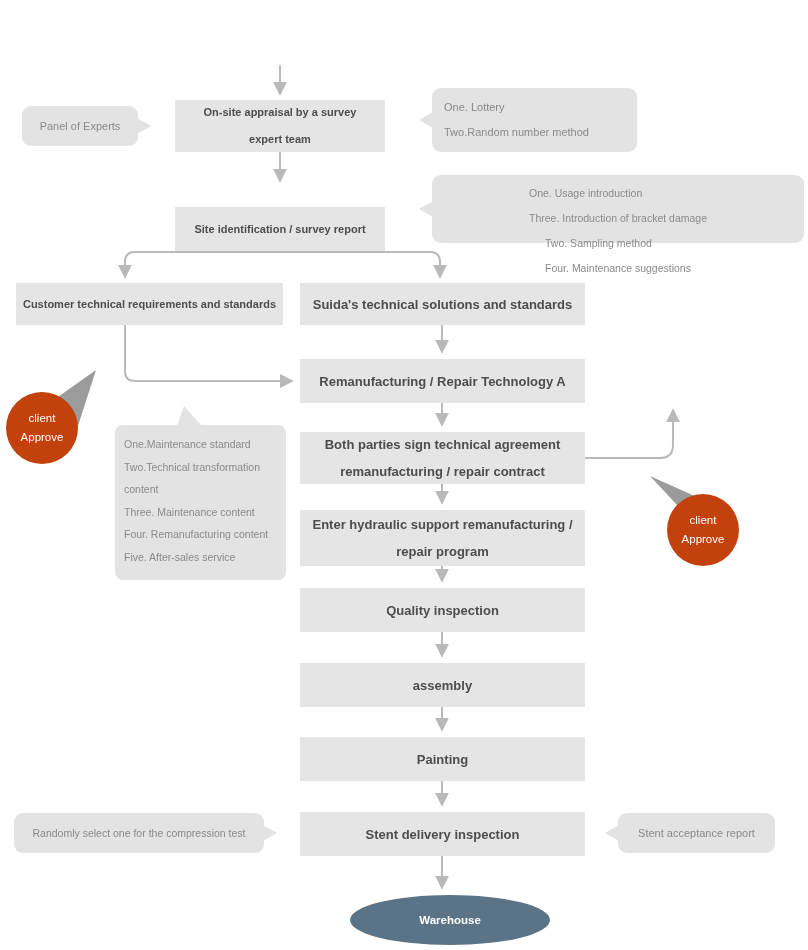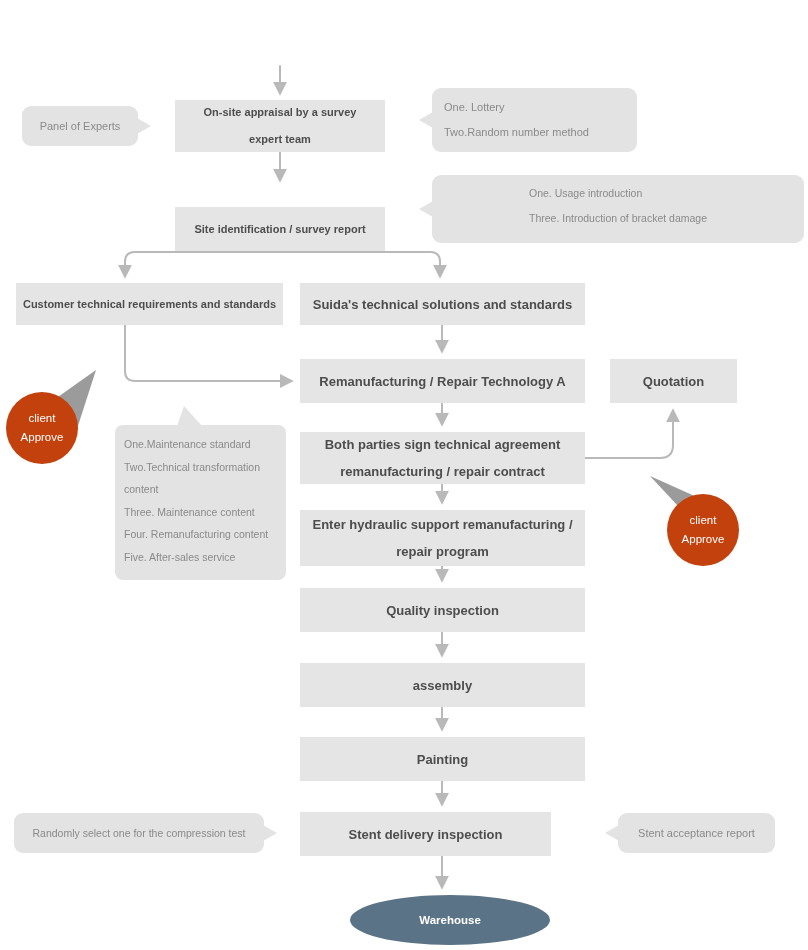--- a/index.html
+++ b/index.html
@@ -66,44 +66,45 @@
   </svg>
 
   <div class="node ellipse" style="left:350px;top:895px;width:200px;height:50px;">Warehouse</div>
 
   <div class="node box sm" style="left:175px;top:100px;width:210px;height:52px;">On-site appraisal by a survey
 expert team</div>
   <div class="node box sm" style="left:175px;top:187px;width:210px;height:44px;margin-top:20px;">Site identification / survey report</div>
   <div class="node box sm" style="left:16px;top:283px;width:267px;height:42px;">Customer technical requirements and standards</div>
   <div class="node box" style="left:300px;top:283px;width:285px;height:42px;">Suida's technical solutions and standards</div>
   <div class="node box" style="left:300px;top:359px;width:285px;height:44px;">Remanufacturing / Repair Technology A</div>
-  <div class="node box" style="left:610px;top:359px;width:127px;height:44px;">Quotation</div>
   <div class="node box" style="left:300px;top:432px;width:285px;height:52px;">Both parties sign technical agreement
 remanufacturing / repair contract</div>
   <div class="node box" style="left:300px;top:510px;width:285px;height:56px;">Enter hydraulic support remanufacturing /
 repair program</div>
   <div class="node box" style="left:300px;top:588px;width:285px;height:44px;">Quality inspection</div>
   <div class="node box" style="left:300px;top:663px;width:285px;height:44px;">assembly</div>
   <div class="node box" style="left:300px;top:737px;width:285px;height:44px;">Painting</div>
-  <div class="node box" style="left:300px;top:812px;width:251px;height:44px;">Stent delivery inspection</div>
+  <div class="node box" style="left:300px;top:812px;width:285px;height:44px;">Stent delivery inspection</div>
 
   <div class="callout centered" style="left:22px;top:106px;width:116px;height:40px;">
     <span class="ct">Panel of Experts</span>
     <i class="tail tail-right"></i>
   </div>
 
   <div class="callout" style="left:432px;top:88px;width:205px;height:64px;">
     <span class="ct">One. Lottery
 Two.Random number method</span>
     <i class="tail tail-left"></i>
   </div>
 
   <div class="callout xs nowrap survey-cols" style="left:432px;top:175px;width:372px;height:68px;flex-direction:column;">
     <span class="ct">One. Usage introduction
 Three. Introduction of bracket damage</span>
+    <span class="ct">Two. Sampling method
+Four. Maintenance suggestions</span>
     <i class="tail tail-left"></i>
   </div>
 
   <div class="callout xs callout-list" style="left:115px;top:425px;width:171px;height:155px;">
     <span class="ct">One.Maintenance standard
 Two.Technical transformation
 content
 Three. Maintenance content
 Four. Remanufacturing content
 Five. After-sales service</span>

